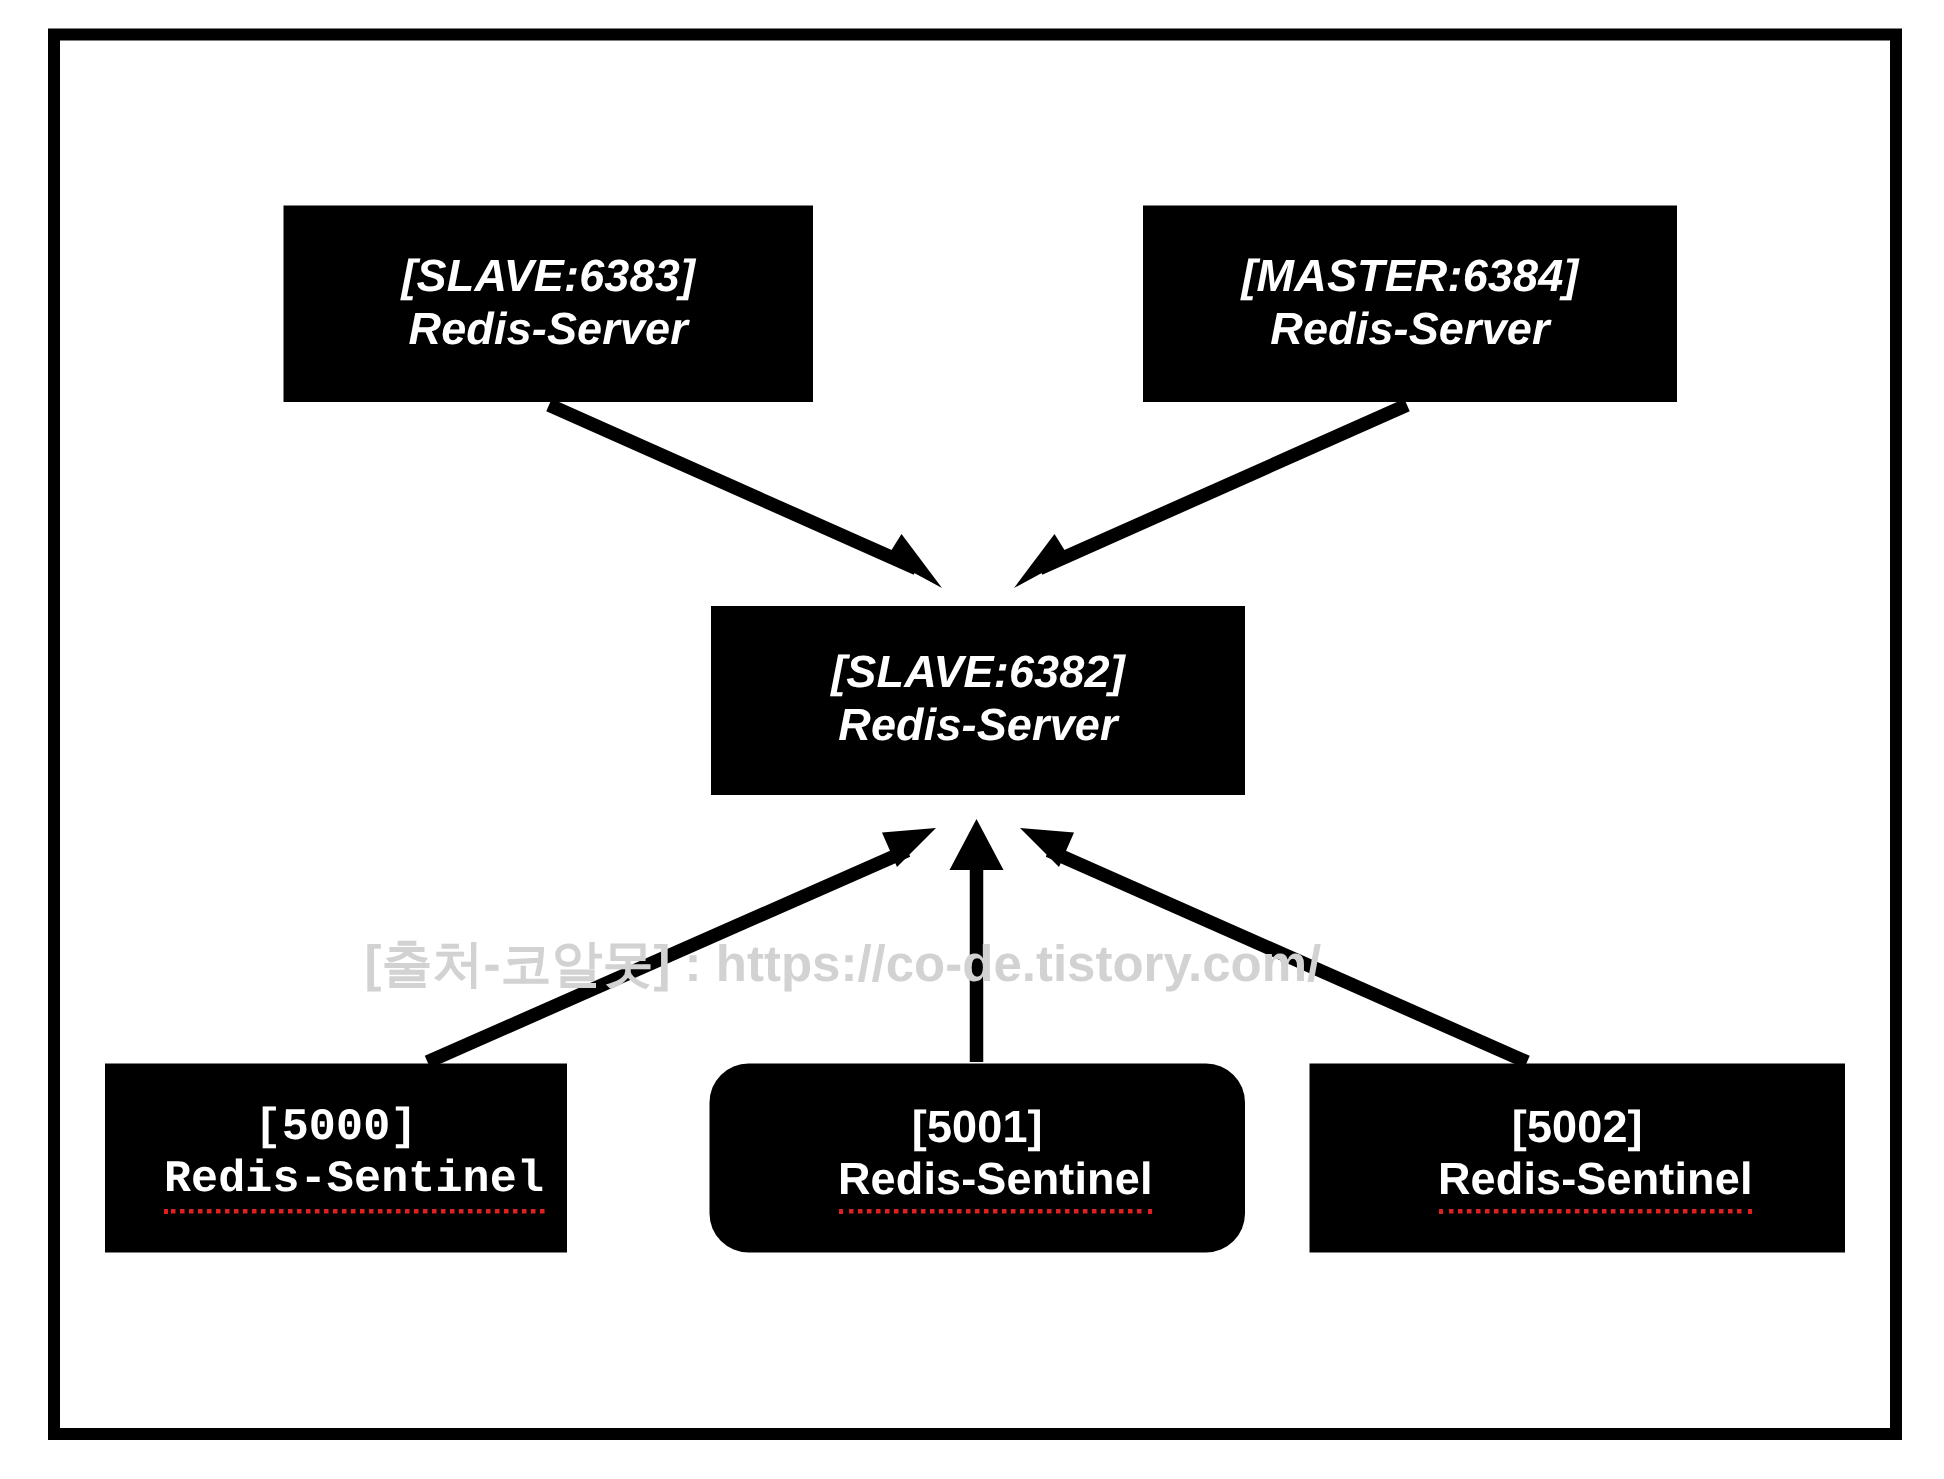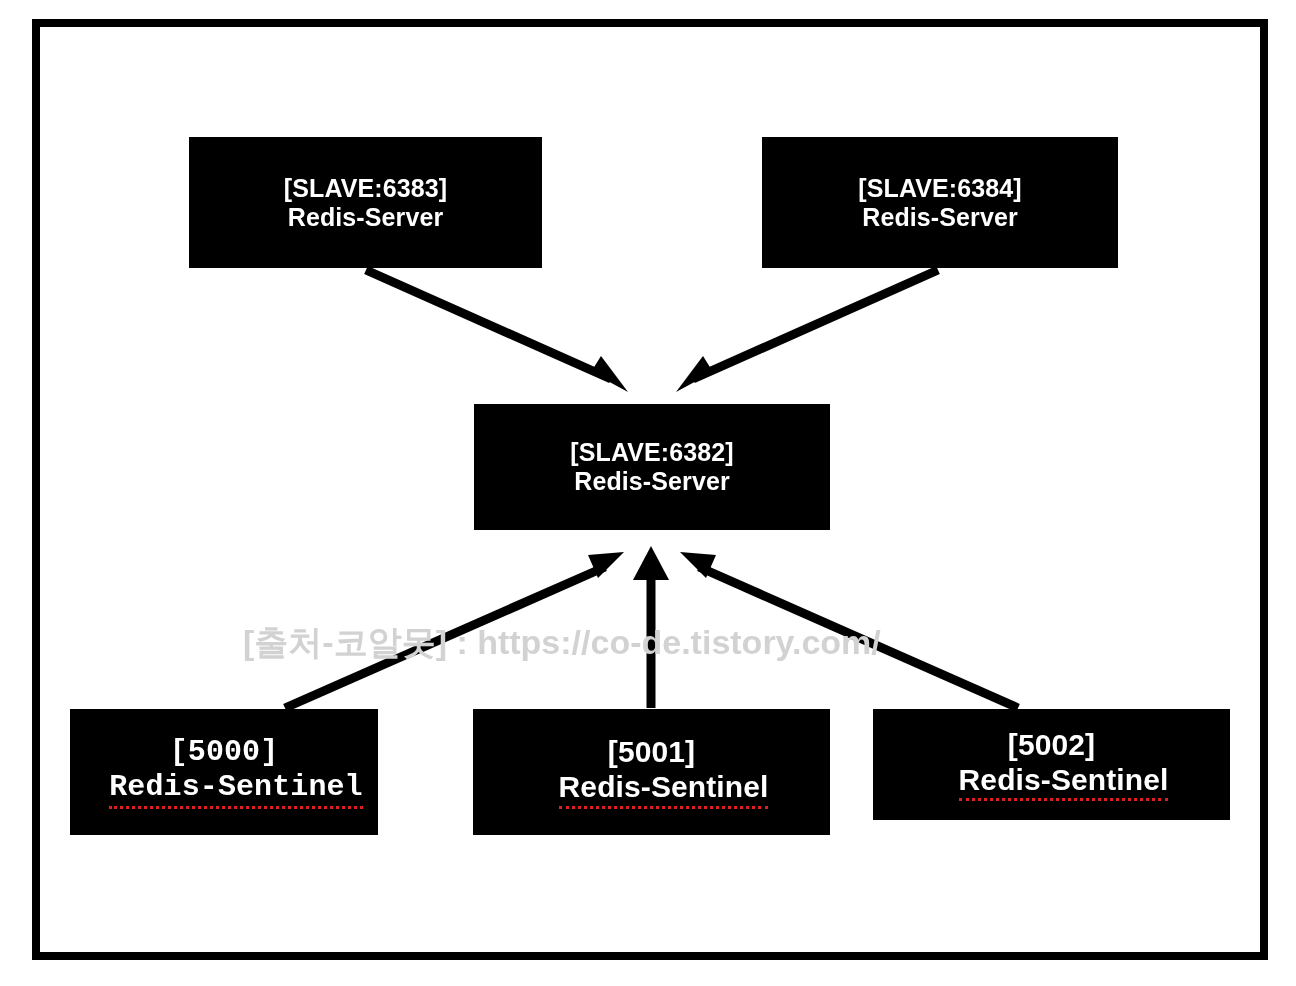--- a/index.html
+++ b/index.html
@@ -53,39 +53,40 @@
   }
   .node .line1,
   .node .line2 {
     display: block;
     font-weight: bold;
     letter-spacing: 0.1px;
     white-space: nowrap;
   }
   .node-server .line1,
   .node-server .line2 {
-    font-size: 25px;
+    font-size: 30px;
+    font-style: italic;
   }
   .node-sentinel .line1,
   .node-sentinel .line2 {
     font-size: 30px;
   }
   
   .spellcheck {
     border-bottom: 3px dotted #e02020;
     padding-bottom: 1px;
     margin-left: 24px;
   }
 
   #node-slave-6383 { left: 189px; top: 137px;  width: 353px; height: 131px; }
   #node-slave-6384 { left: 762px; top: 137px;  width: 356px; height: 131px; }
   #node-master-6382{ left: 474px; top: 404px;  width: 356px; height: 126px; }
   #node-sentinel-5000 { left: 70px;  top: 709px; width: 308px; height: 126px; font-family: Liberation Mono, monospace; }
-  #node-sentinel-5001 { left: 473px; top: 709px; width: 357px; height: 126px; }
-  #node-sentinel-5002 { left: 873px; top: 709px; width: 357px; height: 111px; }
+  #node-sentinel-5001 { left: 473px; top: 709px; width: 357px; height: 126px; border-radius: 26px; }
+  #node-sentinel-5002 { left: 873px; top: 709px; width: 357px; height: 126px; }
 
   
   #watermark {
     position: absolute;
     left: 243px;
     top: 620px;
     width: 860px;
     color: #d2d2d2;
     font-size: 34px;
     font-weight: bold;
@@ -128,21 +129,21 @@
       <polygon points="680,552 716,555 706,578" fill="#000000"></polygon>
     </g>
   </svg>
 
   <div class="node node-server" id="node-slave-6383">
     <span class="line1">[SLAVE:6383]</span>
     <span class="line2">Redis-Server</span>
   </div>
 
   <div class="node node-server" id="node-slave-6384">
-    <span class="line1">[SLAVE:6384]</span>
+    <span class="line1">[MASTER:6384]</span>
     <span class="line2">Redis-Server</span>
   </div>
 
   <div class="node node-server" id="node-master-6382">
     <span class="line1">[SLAVE:6382]</span>
     <span class="line2">Redis-Server</span>
   </div>
 
   <div id="watermark">[출처-코알못] : https://co-de.tistory.com/</div>
 

